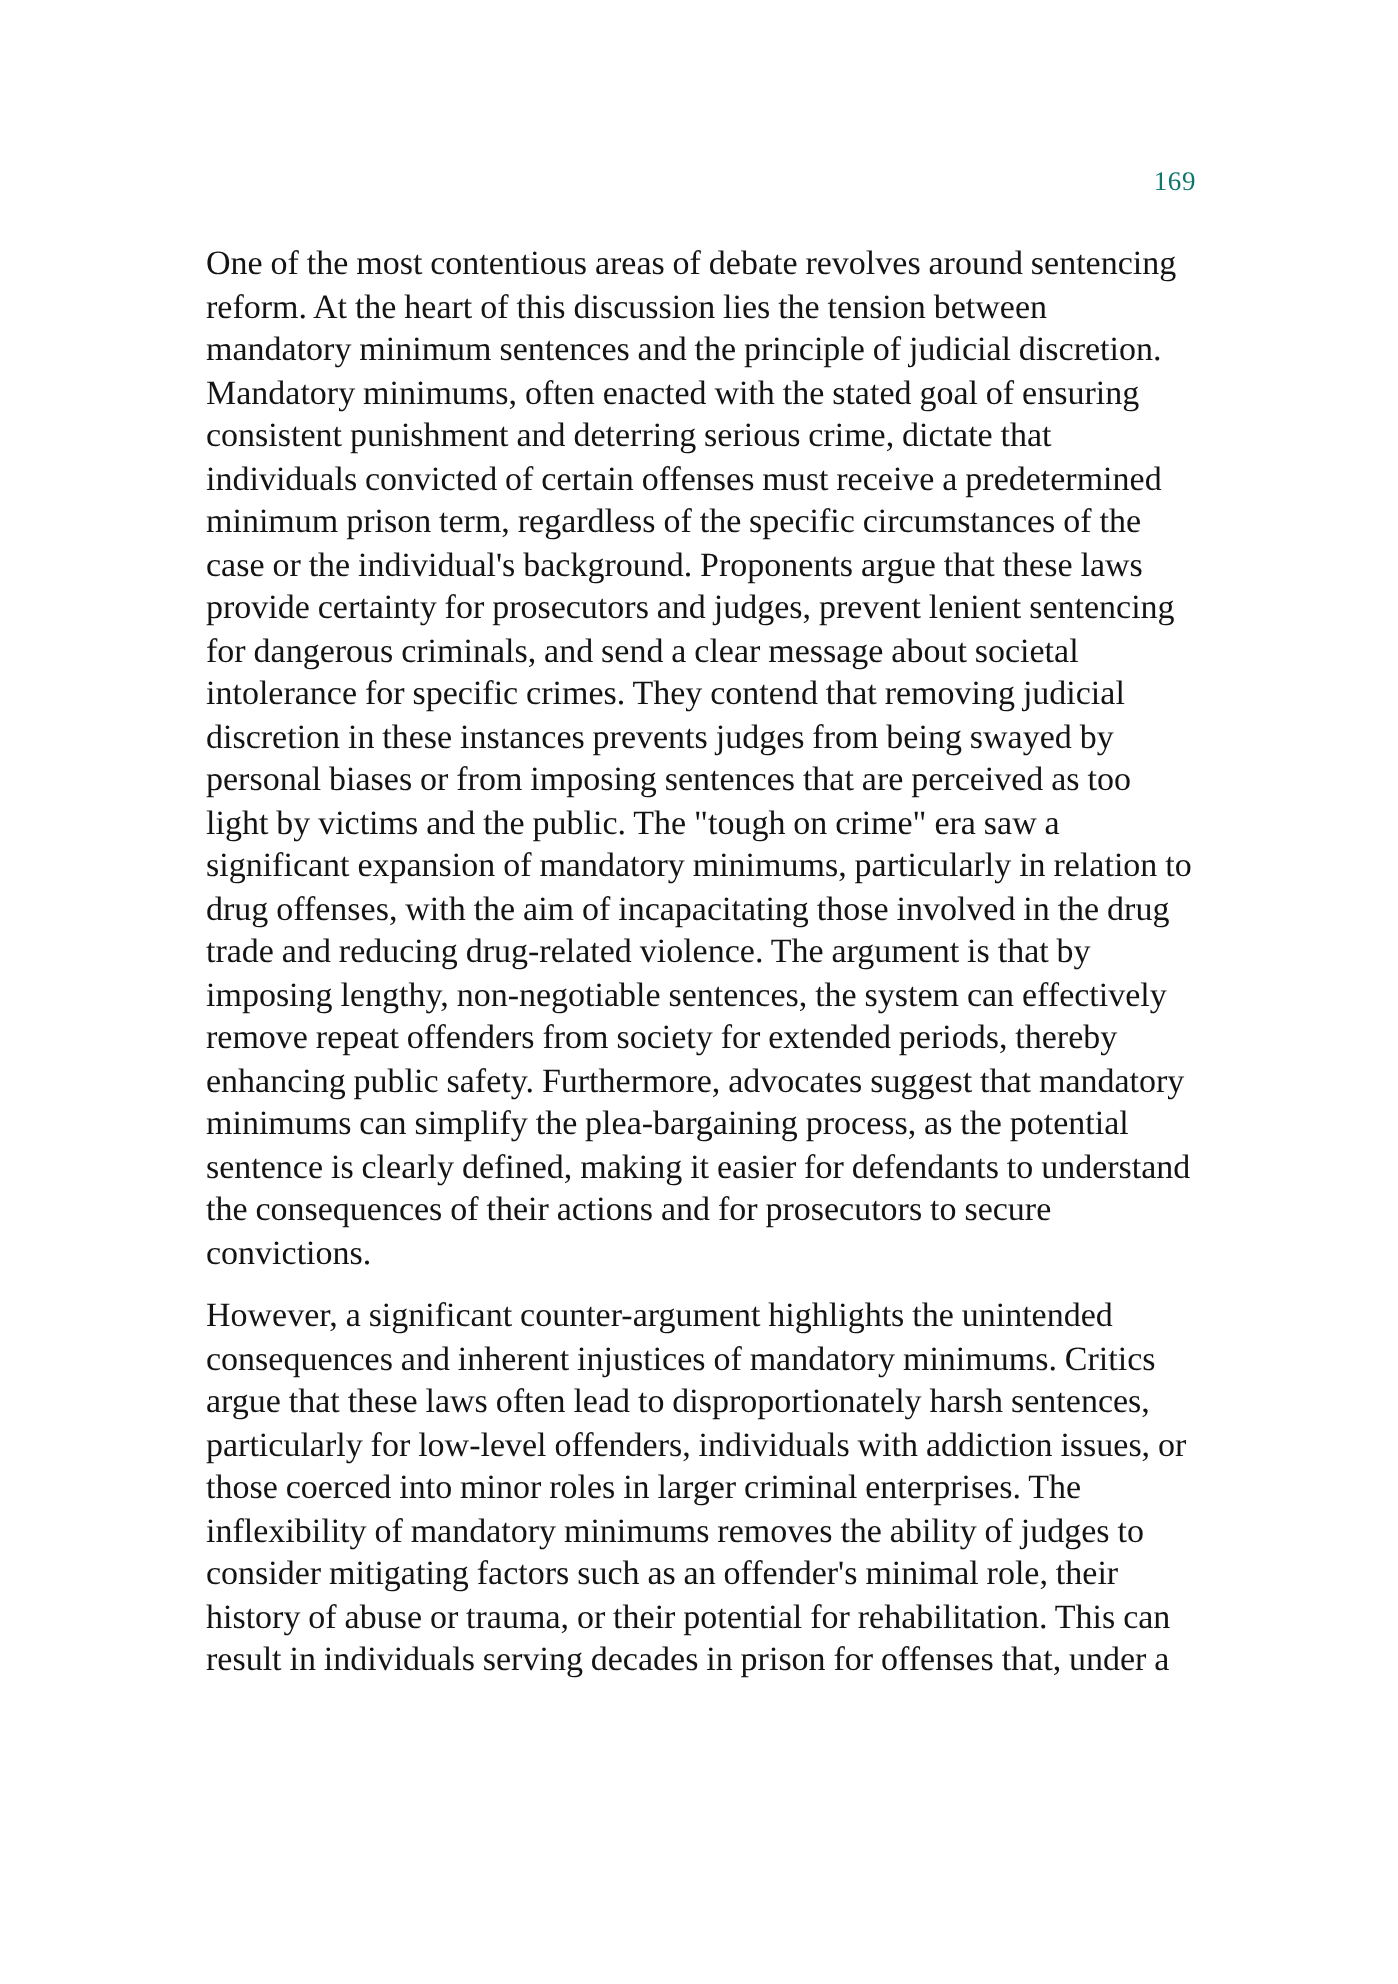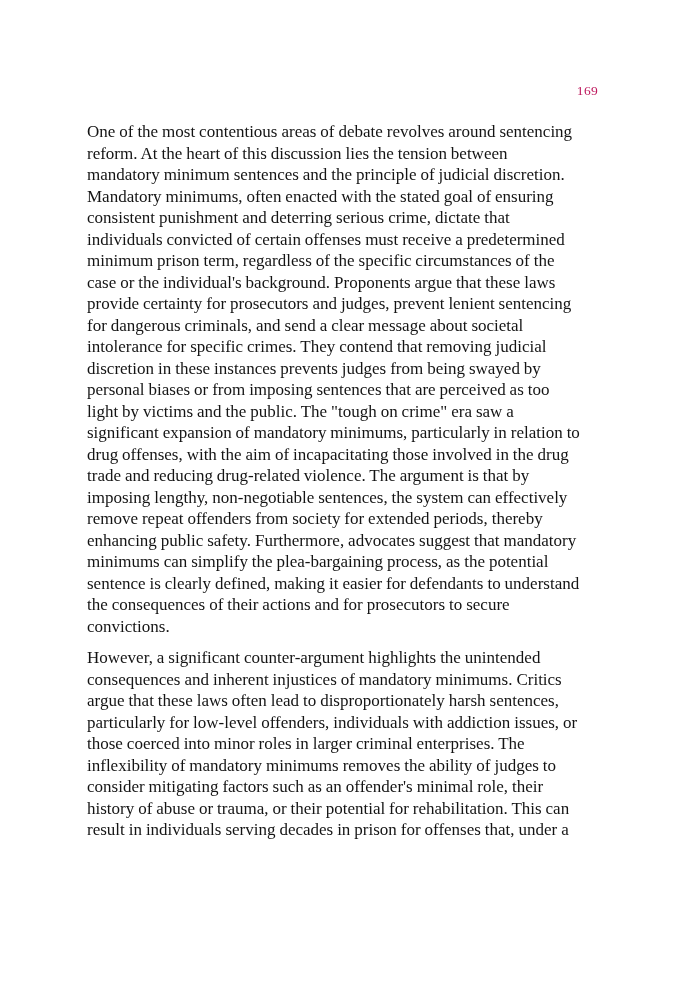--- a/index.html
+++ b/index.html
@@ -17,25 +17,25 @@
     overflow: hidden;
     box-sizing: border-box;
   }
   .page-number {
     position: absolute;
     top: 83px;
     right: 101px;
     font-size: 13.5px;
     line-height: 16px;
     letter-spacing: 0.3px;
-    color: #be185d;
+    color: #0f766e;
   }
   .content {
     position: absolute;
-    left: 87px;
+    left: 103px;
     top: 121px;
     width: 497px;
     font-size: 17px;
     line-height: 21.5px;
     text-align: left;
     word-spacing: -0.3px;
   }
   .content p {
     margin: 0 0 10px 0;
   }

